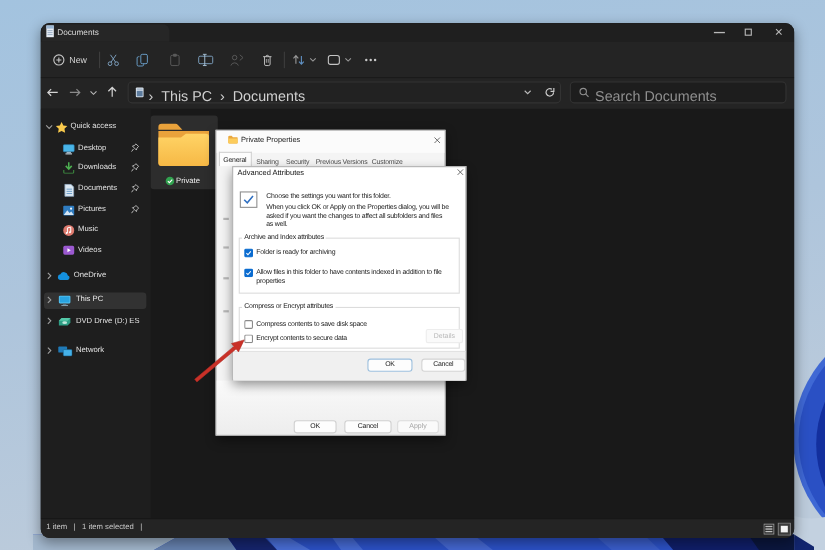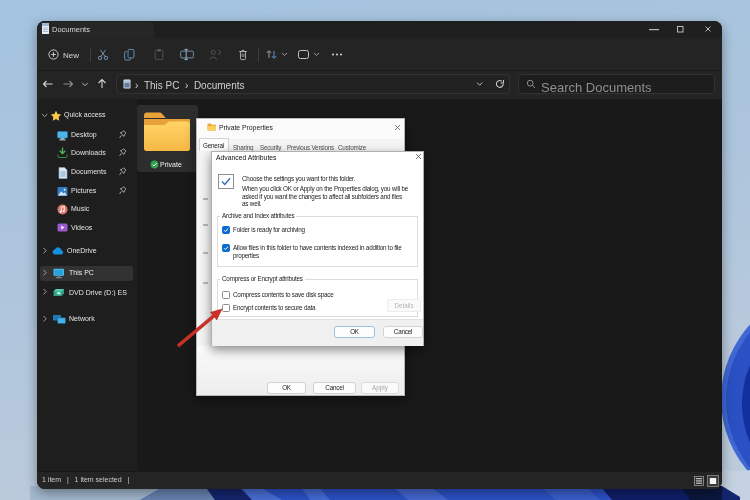--- a/index.html
+++ b/index.html
@@ -137,21 +137,21 @@
         <path d="M40.3 6 l2.7 2.7 L45.7 6" stroke="#b9b9b9" stroke-width="1" fill="none"></path>
         <path d="M60 11 V3 M56.5 6 L60 2.5 L63.5 6" stroke="#d4d4d4" stroke-width="1.1" fill="none"></path>
       </svg>
 
       <div class="abs" style="left:79px;top:53px;width:394px;height:20px;background:#222222;border:1px solid #333333;border-radius:4px;box-sizing:border-box;"></div>
       <svg class="abs" style="left:84px;top:57px" width="12" height="12" viewBox="0 0 12 12">
         <rect x="2.5" y="1.5" width="7" height="9" rx="1" fill="#dfe7ef"></rect>
         <rect x="3.3" y="4.6" width="5.4" height="5" fill="#5d7c9e"></rect>
         <rect x="3.3" y="2.3" width="5.4" height="2" fill="#aebfd2"></rect>
       </svg>
-      <div class="txt" style="left:98px;top:58.5px;font-size:10px;color:#cfcfcf;">›&nbsp;&nbsp;This PC&nbsp;&nbsp;›&nbsp;&nbsp;Documents</div>
+      <div class="txt" style="left:98px;top:58.5px;font-size:13px;color:#cfcfcf;">›&nbsp;&nbsp;This PC&nbsp;&nbsp;›&nbsp;&nbsp;Documents</div>
       <svg class="abs" style="left:438px;top:58px" width="30" height="10" viewBox="0 0 30 10">
         <path d="M2 3.5 l2.7 2.7 L7.4 3.5" stroke="#b9b9b9" stroke-width="1" fill="none"></path>
         <path d="M26.8 2.2 a3.4 3.4 0 1 0 1.4 2.6" stroke="#c9c9c9" stroke-width="1.1" fill="none"></path>
         <path d="M28.5 1 v3 h-3" fill="none" stroke="#c9c9c9" stroke-width="1.1"></path>
       </svg>
 
       <div class="abs" style="left:481px;top:53px;width:197px;height:20px;background:#1d1d1d;border:1px solid #333333;border-radius:4px;box-sizing:border-box;"></div>
       <svg class="abs" style="left:489px;top:58px" width="10" height="10" viewBox="0 0 10 10">
         <circle cx="4.2" cy="4.2" r="2.9" fill="none" stroke="#8f8f8f" stroke-width="1"></circle>
         <path d="M6.4 6.4 L9 9" stroke="#8f8f8f" stroke-width="1"></path>

